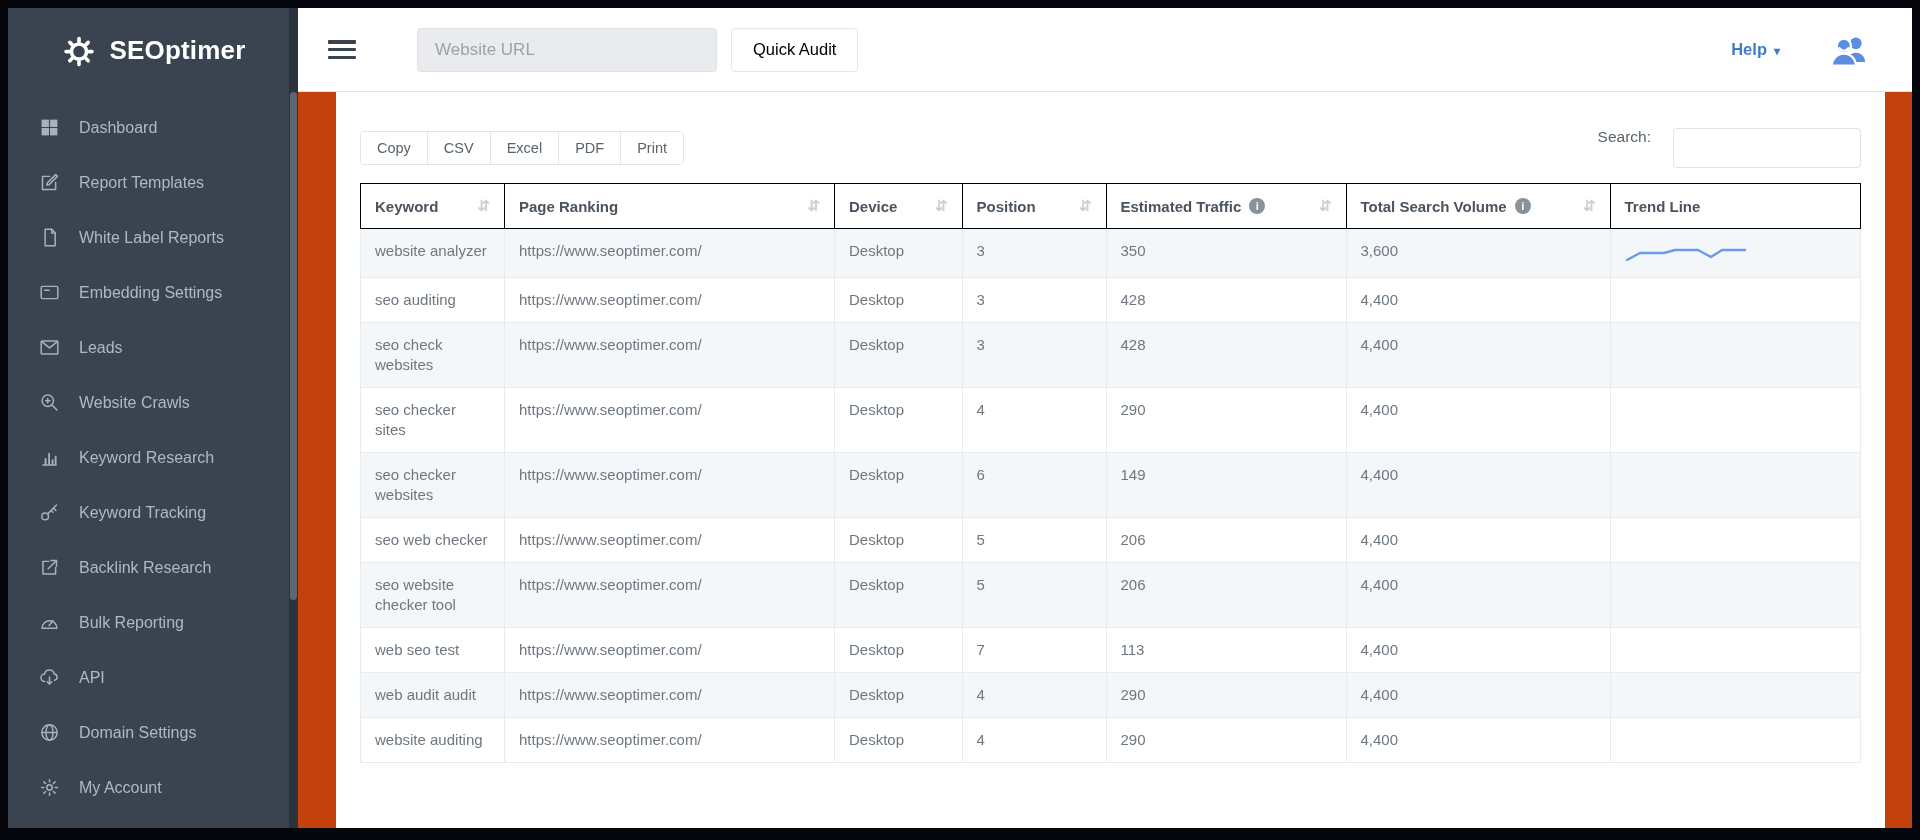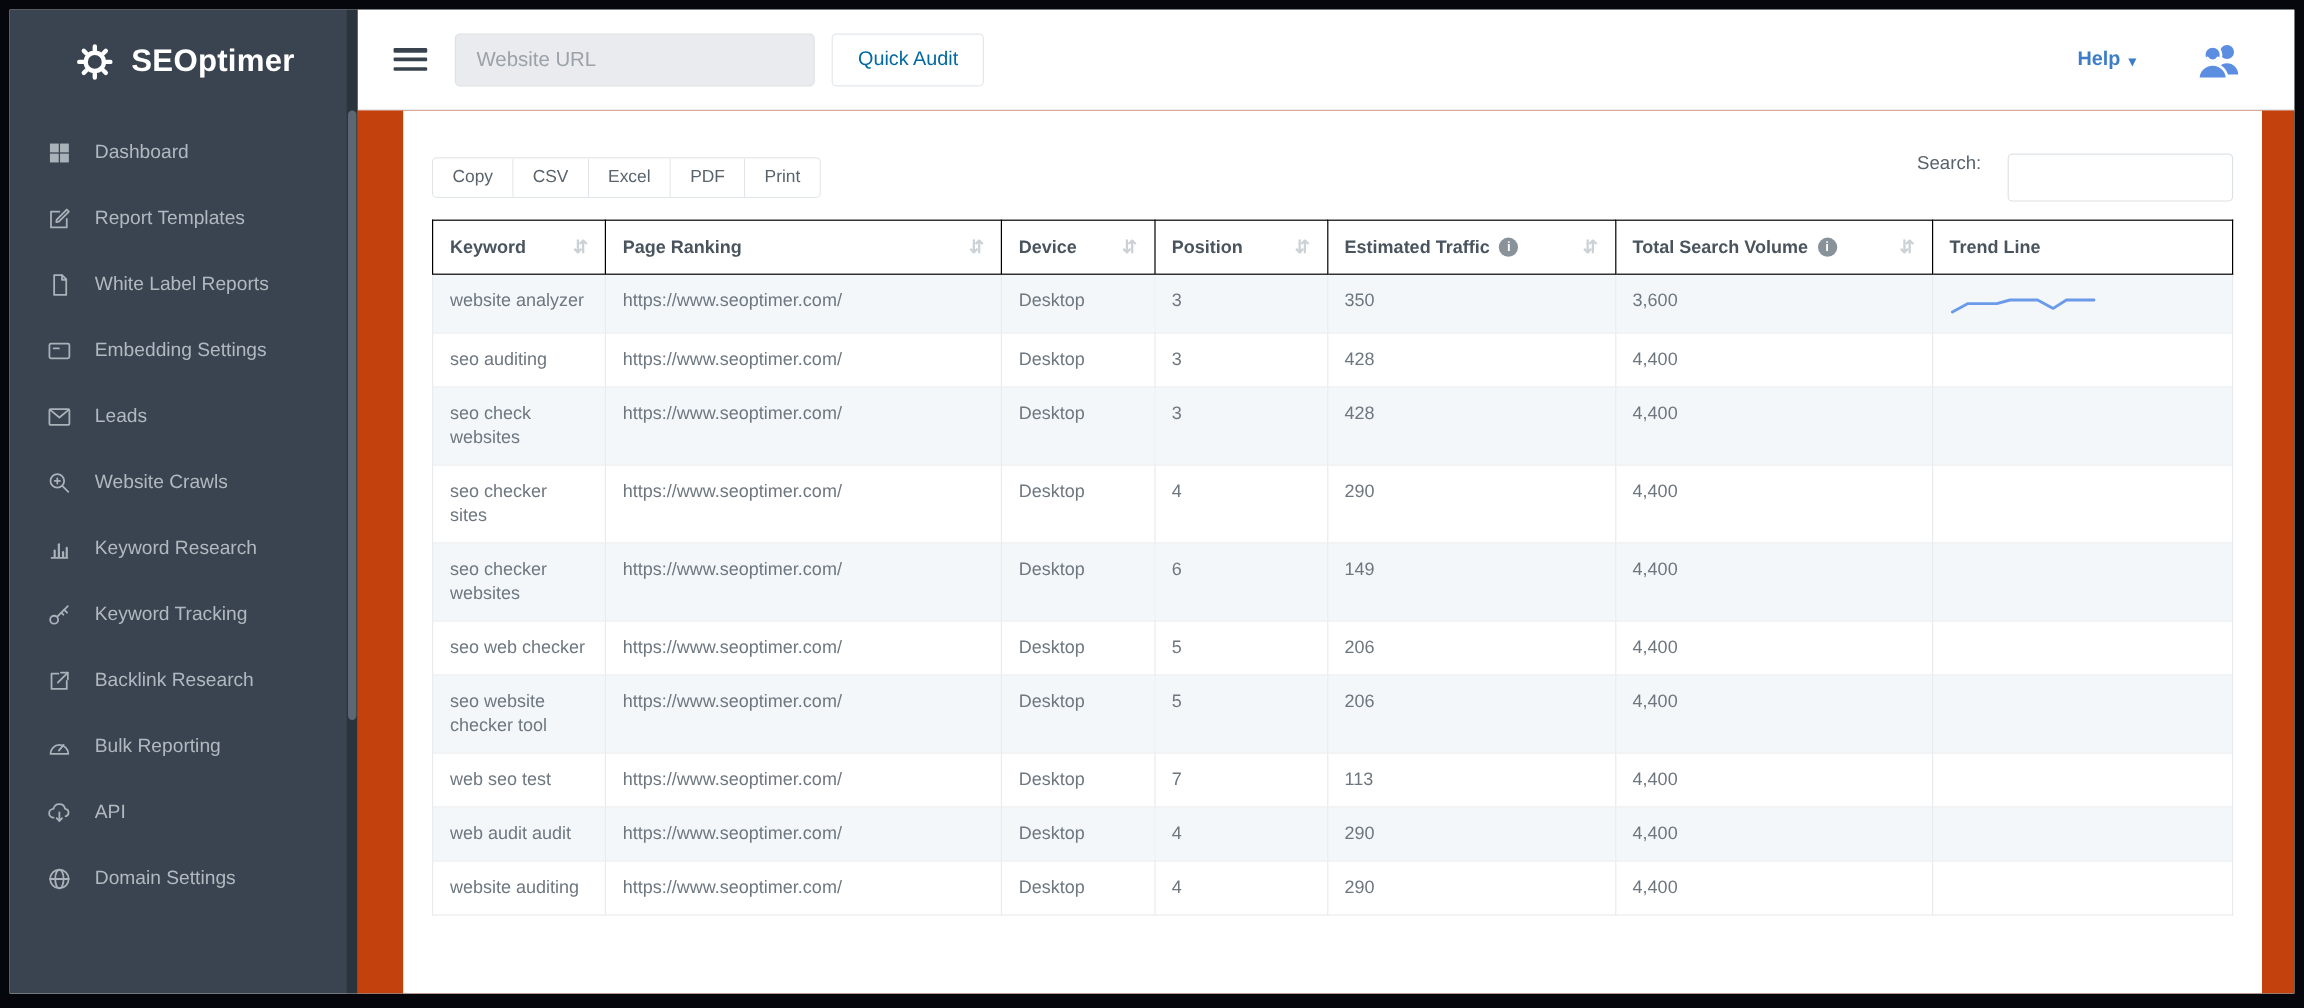--- a/index.html
+++ b/index.html
@@ -20,25 +20,25 @@
   .nav-icon svg{width:21px;height:21px;display:block;color:#a9b1b9;}
   .sb-track{position:absolute;right:0;top:0;bottom:0;width:9px;background:#2b333c;}
   .sb-thumb{position:absolute;right:1px;top:84px;width:7px;height:508px;border-radius:4px;background:#5d6771;}
 
   
   .right{flex:1;display:flex;flex-direction:column;min-width:0;}
   .topbar{height:84px;flex-shrink:0;background:#ffffff;border-bottom:1px solid #e2e6e9;
           display:flex;align-items:center;padding:0 30px;box-shadow:0 1px 3px rgba(40,50,60,.04);}
   .hamburger{width:28px;height:19px;display:flex;flex-direction:column;justify-content:space-between;cursor:pointer;}
   .hamburger span{display:block;height:3.5px;background:#39434d;border-radius:1px;}
-  .url-input{margin-left:23px;width:300px;height:44px;background:#e9ebee;border:1px solid #dfe2e5;
+  .url-input{margin-left:61px;width:300px;height:44px;background:#e9ebee;border:1px solid #dfe2e5;
              border-radius:4px;padding:0 17px;font-size:17px;color:#b91c1c;font-family:inherit;outline:none;}
   .url-input::placeholder{color:#9ba2a9;}
   .quick-audit{margin-left:14px;height:44px;padding:0 21px;background:#fff;border:1px solid #e4e7ea;
-               border-radius:4px;font-size:16.5px;color:#0369a1;cursor:pointer;font-family:inherit;}
+               border-radius:4px;font-size:16.5px;color:#000000;cursor:pointer;font-family:inherit;}
   .help{margin-left:auto;display:flex;align-items:center;gap:7px;color:#3d7dc8;
         font-weight:bold;font-size:16.5px;cursor:pointer;}
   .help .caret{font-size:12px;position:relative;top:1px;}
   .users{margin-left:48px;margin-right:12px;cursor:pointer;line-height:0;}
   .users svg{width:42px;height:36px;}
 
   
   .main{flex:1;background:#c2410c;padding-left:38px;padding-right:27px;overflow:hidden;}
   .panel{background:#ffffff;height:102%;padding:36px 24px 0 24px;}
   .toolbar{display:flex;align-items:center;justify-content:space-between;margin-bottom:15px;}
@@ -192,20 +192,29 @@
         </div>
         <div class="nav-item">
           <span class="nav-icon">
             <svg viewBox="0 0 24 24" fill="none" stroke="currentColor" stroke-width="1.7" stroke-linecap="round" stroke-linejoin="round">
               <circle cx="12" cy="12" r="8.8"></circle>
               <ellipse cx="12" cy="12" rx="4" ry="8.8"></ellipse>
               <path d="M3.2 12h17.6"></path>
             </svg>
           </span>
           <span class="nav-label">Domain Settings</span>
+        </div>
+        <div class="nav-item">
+          <span class="nav-icon">
+            <svg viewBox="0 0 24 24" fill="none" stroke="currentColor" stroke-width="1.7" stroke-linecap="round" stroke-linejoin="round">
+              <circle cx="12" cy="12" r="3.1"></circle>
+              <path d="M12 3v2.6M12 18.4V21M3 12h2.6M18.4 12H21M5.6 5.6l1.9 1.9M16.5 16.5l1.9 1.9M18.4 5.6l-1.9 1.9M7.5 16.5l-1.9 1.9"></path>
+            </svg>
+          </span>
+          <span class="nav-label">My Account</span>
         </div>
       </nav>
     <div class="sb-track"></div>
     <div class="sb-thumb"></div>
   </aside>
 
   <div class="right">
     <header class="topbar">
       <div class="hamburger">
         <span></span>

